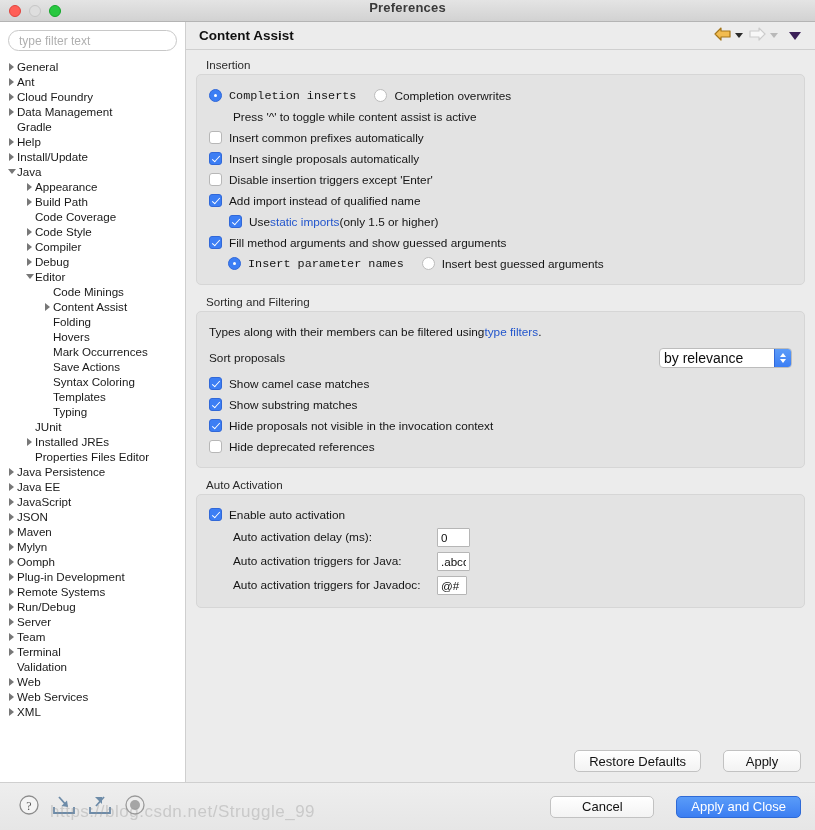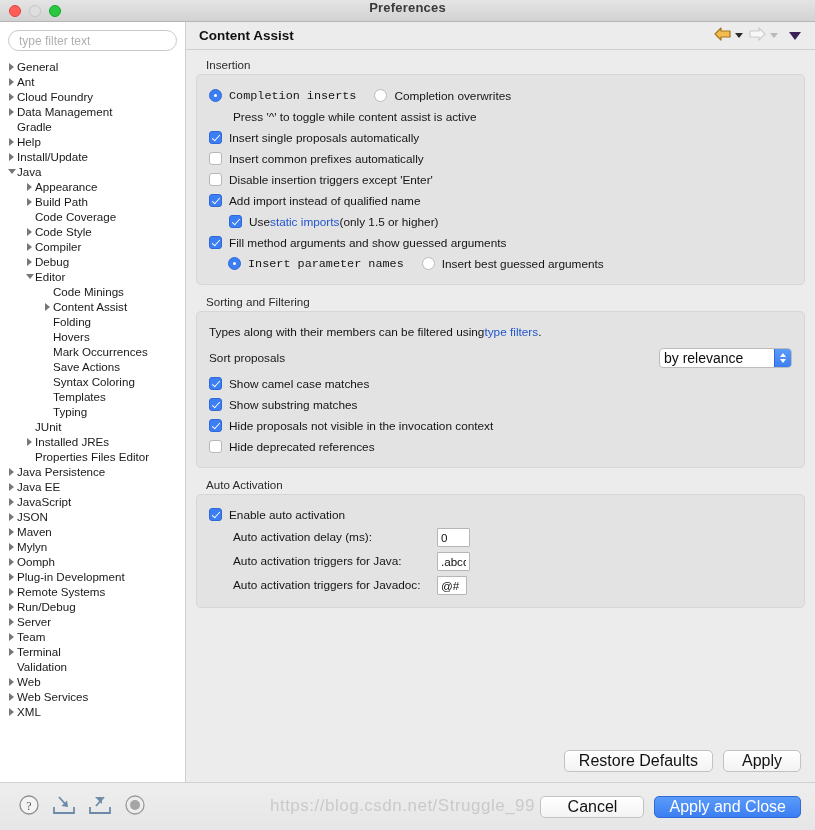--- a/index.html
+++ b/index.html
@@ -333,24 +333,25 @@
     gap: 10px;
     padding: 6px 14px 10px 0;
   }
   .btn {
     height: 22px;
     min-width: 78px;
     padding: 0 14px;
     border: 1px solid #c2c2c2;
     border-radius: 5px;
     background: linear-gradient(to bottom, #ffffff, #f3f3f3);
-    font-size: 16px;
+    font-size: 13px;
     font-family: "Liberation Sans", sans-serif;
     color: #121212;
     cursor: default;
+    margin-left: 12px;
   }
   .btn.primary {
     background: linear-gradient(to bottom, #5a9cf8, #3b7ef2);
     border-color: #2f6ad6;
     color: #fff;
   }
 
   
   #bottom {
     flex: 0 0 48px;
@@ -360,26 +361,26 @@
     align-items: center;
     padding: 0 14px 0 14px;
   }
   #bottom-icons { display: flex; align-items: center; gap: 12px; flex: 1 1 auto; margin-left: 4px; }
   #bottom-buttons { display: flex; align-items: center; gap: 10px; }
   .ic { display: block; }
 
   #watermark {
     position: absolute;
     left: 50px;
-    bottom: 14px;
+    bottom: 8px;
     right: 0;
     font-size: 17px;
     color: rgba(150,150,150,0.38);
     letter-spacing: 0.5px;
-    text-align: center;
+    text-align: left;
     padding-right: 60px;
     pointer-events: none;
     font-family: "Liberation Sans", sans-serif;
   }
 </style>
 </head>
 <body>
 
 <div id="window">
 
@@ -670,27 +671,27 @@
             <div class="row tall">
               <span class="rb on"></span>
               <span class="gap-r">Completion inserts</span>
               <span class="rb"></span>
               <span>Completion overwrites</span>
             </div>
 
             <div class="hint">Press '^' to toggle while content assist is active</div>
 
             <div class="row">
+              <span class="cb"></span>
+              <span>Insert common prefixes automatically</span>
+            </div>
+
+            <div class="row">
               <span class="cb on"></span>
               <span>Insert single proposals automatically</span>
-            </div>
-
-            <div class="row">
-              <span class="cb"></span>
-              <span>Insert common prefixes automatically</span>
             </div>
 
             <div class="row">
               <span class="cb"></span>
               <span>Disable insertion triggers except 'Enter'</span>
             </div>
 
             <div class="row">
               <span class="cb on"></span>
               <span>Add import instead of qualified name</span>

